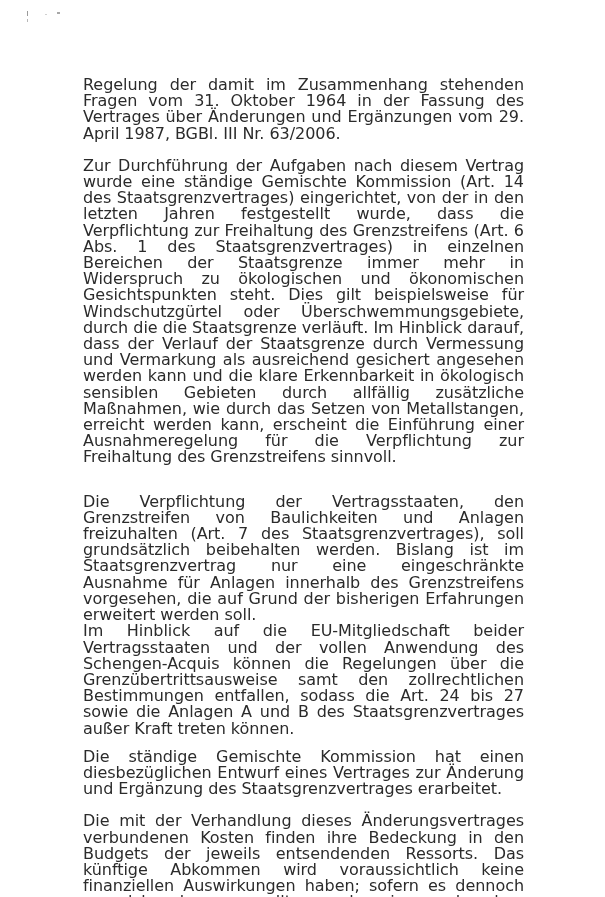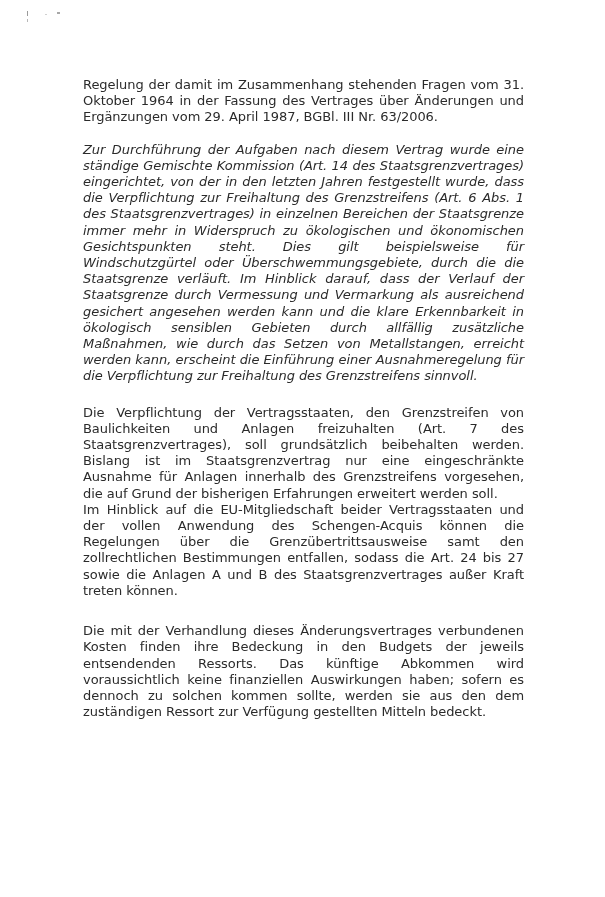--- a/index.html
+++ b/index.html
@@ -32,43 +32,44 @@
     .m4 { left: 33px; top: 4px; width: 3px; height: 2px; background:#a8a8a8 !important; }
 
     .page-content {
       position: absolute;
       left: 83px;
       top: 77px;
       width: 441px;
     }
     .para {
       margin: 0;
-      font-size: 13px;
+      font-size: 16px;
       line-height: 16.2px;
       text-align: justify;
       letter-spacing: -0.05px;
       hyphens: none;
     }
     .p0 { margin-bottom: 16px; }
-    .p1 { margin-bottom: 20px; font-style: italic; }
+    .p1 { margin-bottom: 28px; }
     .p2 { }
-    .p3 { margin-bottom: 24px; }
+    .p3 { margin-bottom: 12px; }
     .p4 { margin-bottom: 16px; }
     .p5 { }
     .p6 { margin-bottom: 0; }
   </style>
 </head>
 <body>
 
 <div class="scan-marks">
   <span class="m1"></span>
   <span class="m2"></span>
   <span class="m3"></span>
   <span class="m4"></span>
 </div>
 
 <div class="page-content">
   <p class="para p0">Regelung der damit im Zusammenhang stehenden Fragen vom 31. Oktober 1964 in der Fassung des Vertrages über Änderungen und Ergänzungen vom 29. April 1987, BGBl. III Nr. 63/2006.</p>
   <p class="para p1">Zur Durchführung der Aufgaben nach diesem Vertrag wurde eine ständige Gemischte Kommission (Art. 14 des Staatsgrenzvertrages) eingerichtet, von der in den letzten Jahren festgestellt wurde, dass die Verpflichtung zur Freihaltung des Grenzstreifens (Art. 6 Abs. 1 des Staatsgrenzvertrages) in einzelnen Bereichen der Staatsgrenze immer mehr in Widerspruch zu ökologischen und ökonomischen Gesichtspunkten steht. Dies gilt beispielsweise für Windschutzgürtel oder Überschwemmungsgebiete, durch die die Staatsgrenze verläuft. Im Hinblick darauf, dass der Verlauf der Staatsgrenze durch Vermessung und Vermarkung als ausreichend gesichert angesehen werden kann und die klare Erkennbarkeit in ökologisch sensiblen Gebieten durch allfällig zusätzliche Maßnahmen, wie durch das Setzen von Metallstangen, erreicht werden kann, erscheint die Einführung einer Ausnahmeregelung für die Verpflichtung zur Freihaltung des Grenzstreifens sinnvoll.</p>
   <p class="para p2">Die Verpflichtung der Vertragsstaaten, den Grenzstreifen von Baulichkeiten und Anlagen freizuhalten (Art. 7 des Staatsgrenzvertrages), soll grundsätzlich beibehalten werden. Bislang ist im Staatsgrenzvertrag nur eine eingeschränkte Ausnahme für Anlagen innerhalb des Grenzstreifens vorgesehen, die auf Grund der bisherigen Erfahrungen erweitert werden soll.</p>
   <p class="para p3">Im Hinblick auf die EU-Mitgliedschaft beider Vertragsstaaten und der vollen Anwendung des Schengen-Acquis können die Regelungen über die Grenzübertrittsausweise samt den zollrechtlichen Bestimmungen entfallen, sodass die Art. 24 bis 27 sowie die Anlagen A und B des Staatsgrenzvertrages außer Kraft treten können.</p>
+  <p class="para p4">Die ständige Gemischte Kommission hat einen diesbezüglichen Entwurf eines Vertrages zur Änderung und Ergänzung des Staatsgrenzvertrages erarbeitet.</p>
   <p class="para p5">Die mit der Verhandlung dieses Änderungsvertrages verbundenen Kosten finden ihre Bedeckung in den Budgets der jeweils entsendenden Ressorts. Das künftige Abkommen wird voraussichtlich keine finanziellen Auswirkungen haben; sofern es dennoch zu solchen kommen sollte, werden sie aus den dem zuständigen Ressort zur Verfügung gestellten Mitteln bedeckt.</p>
 </div>
 
 </body></html>

